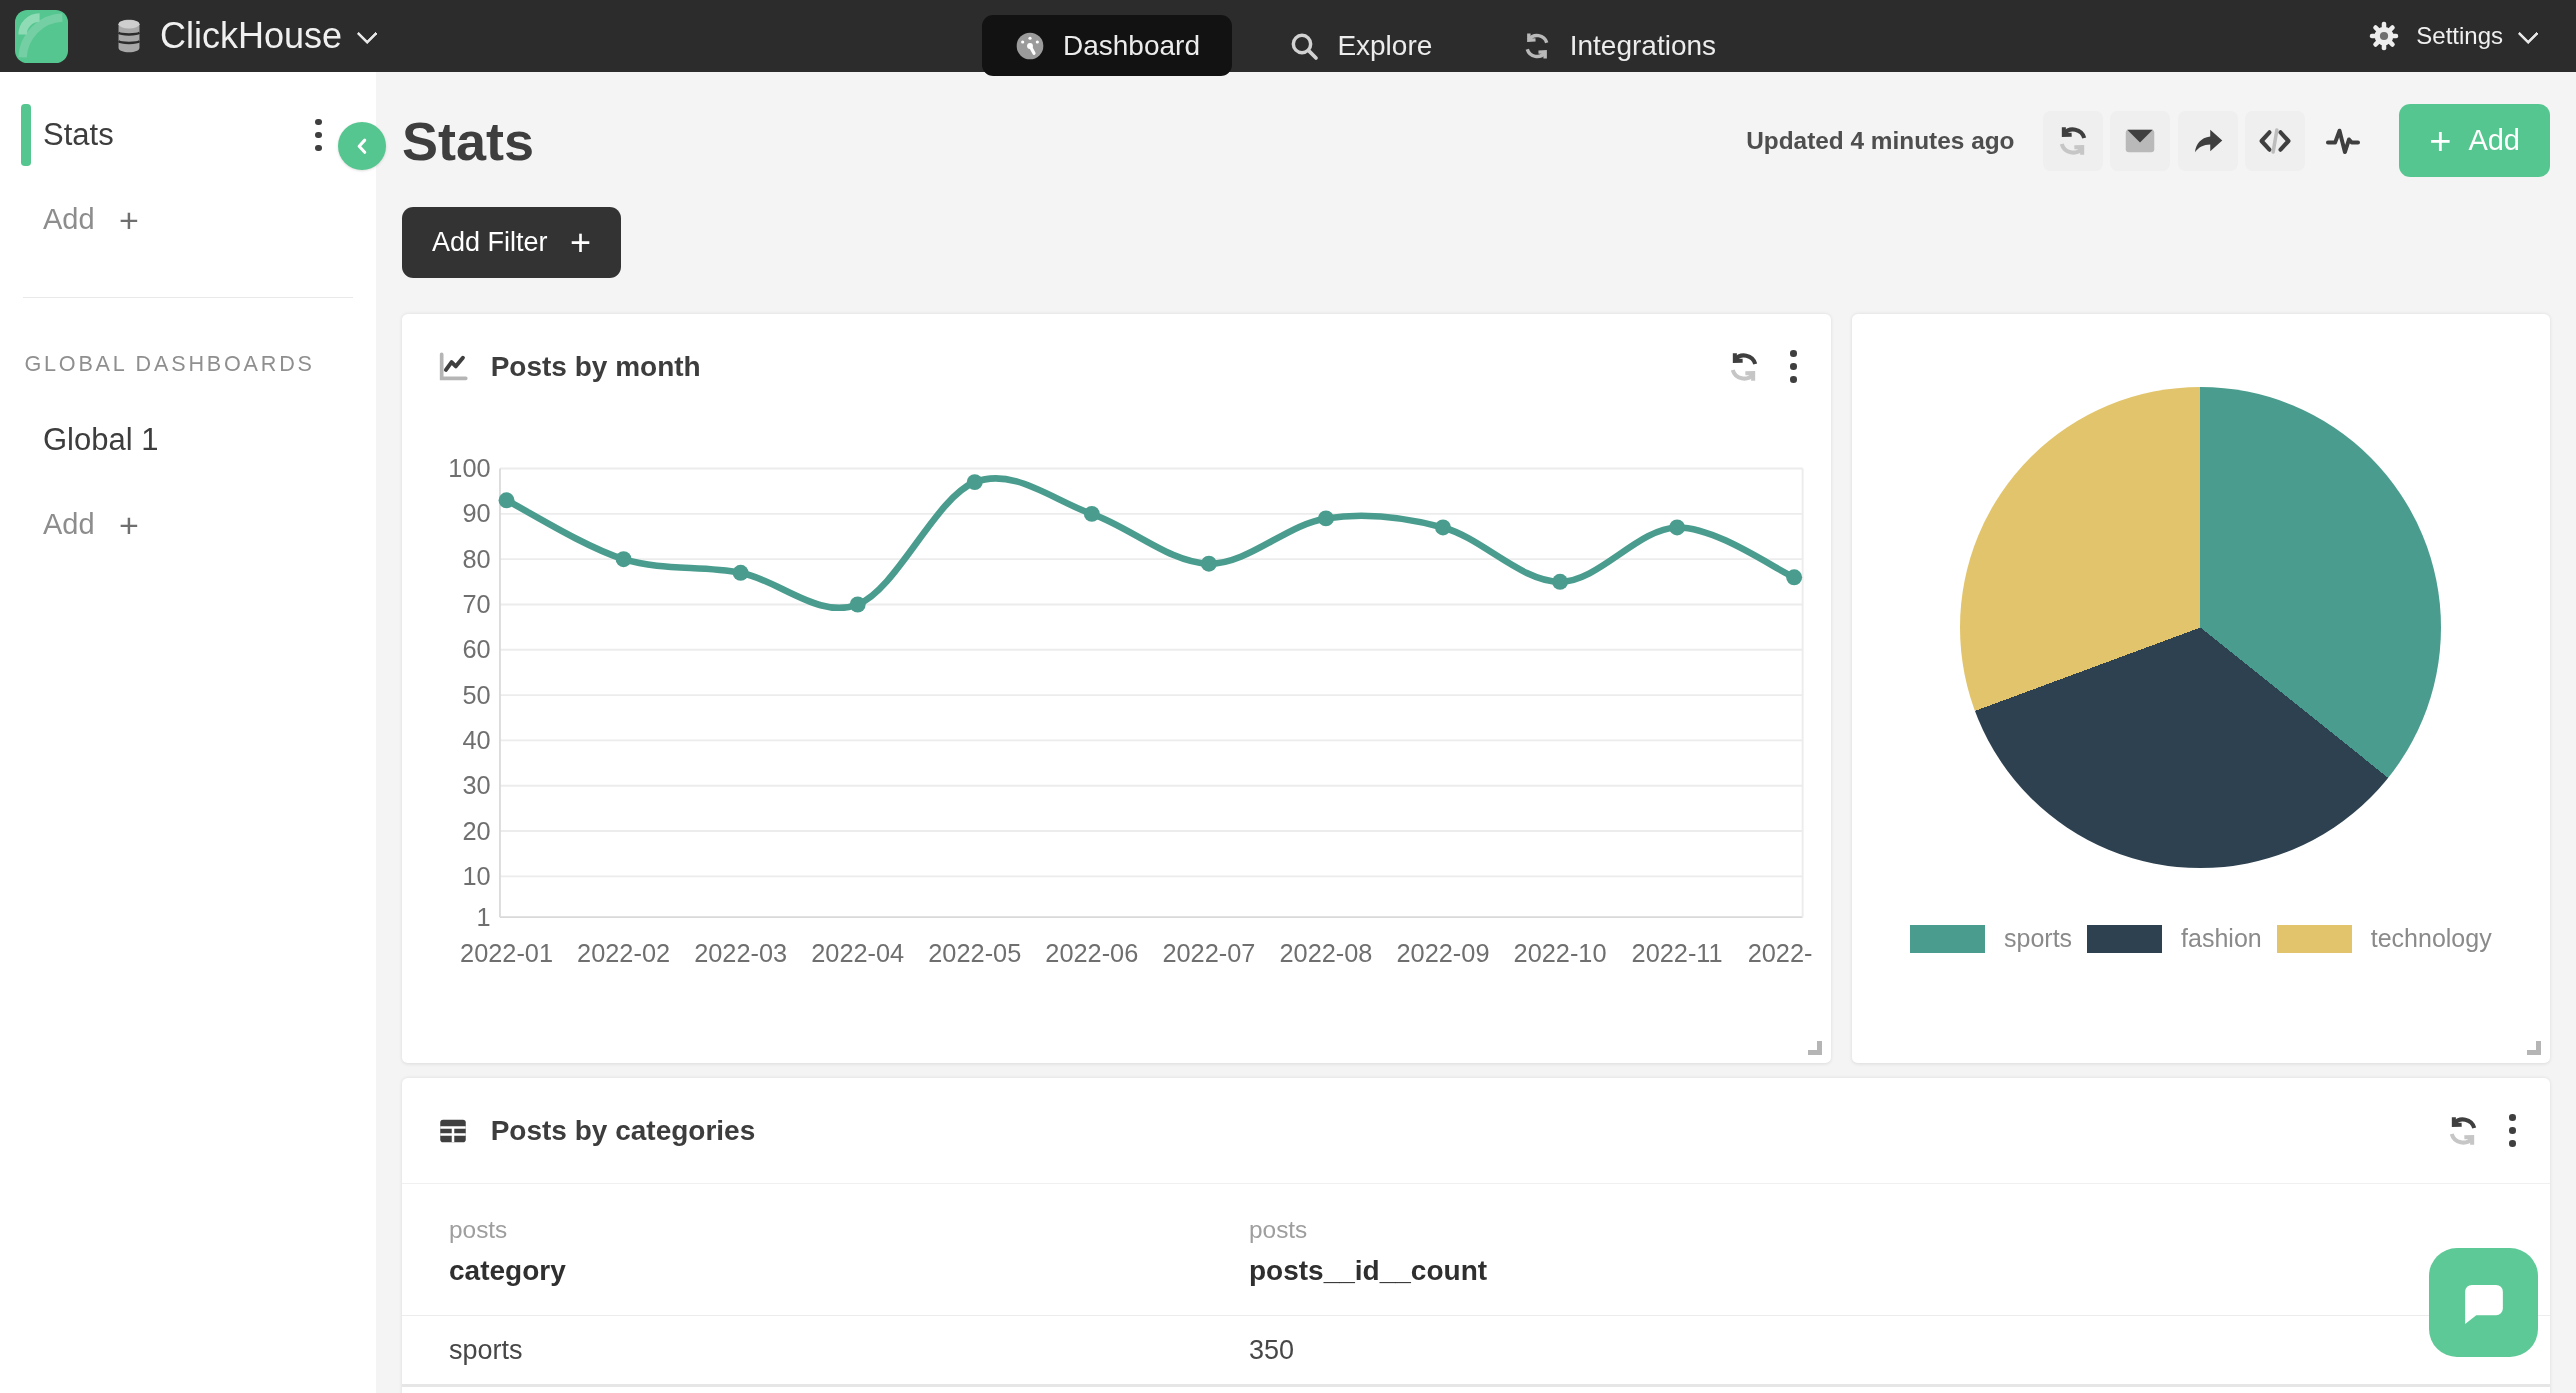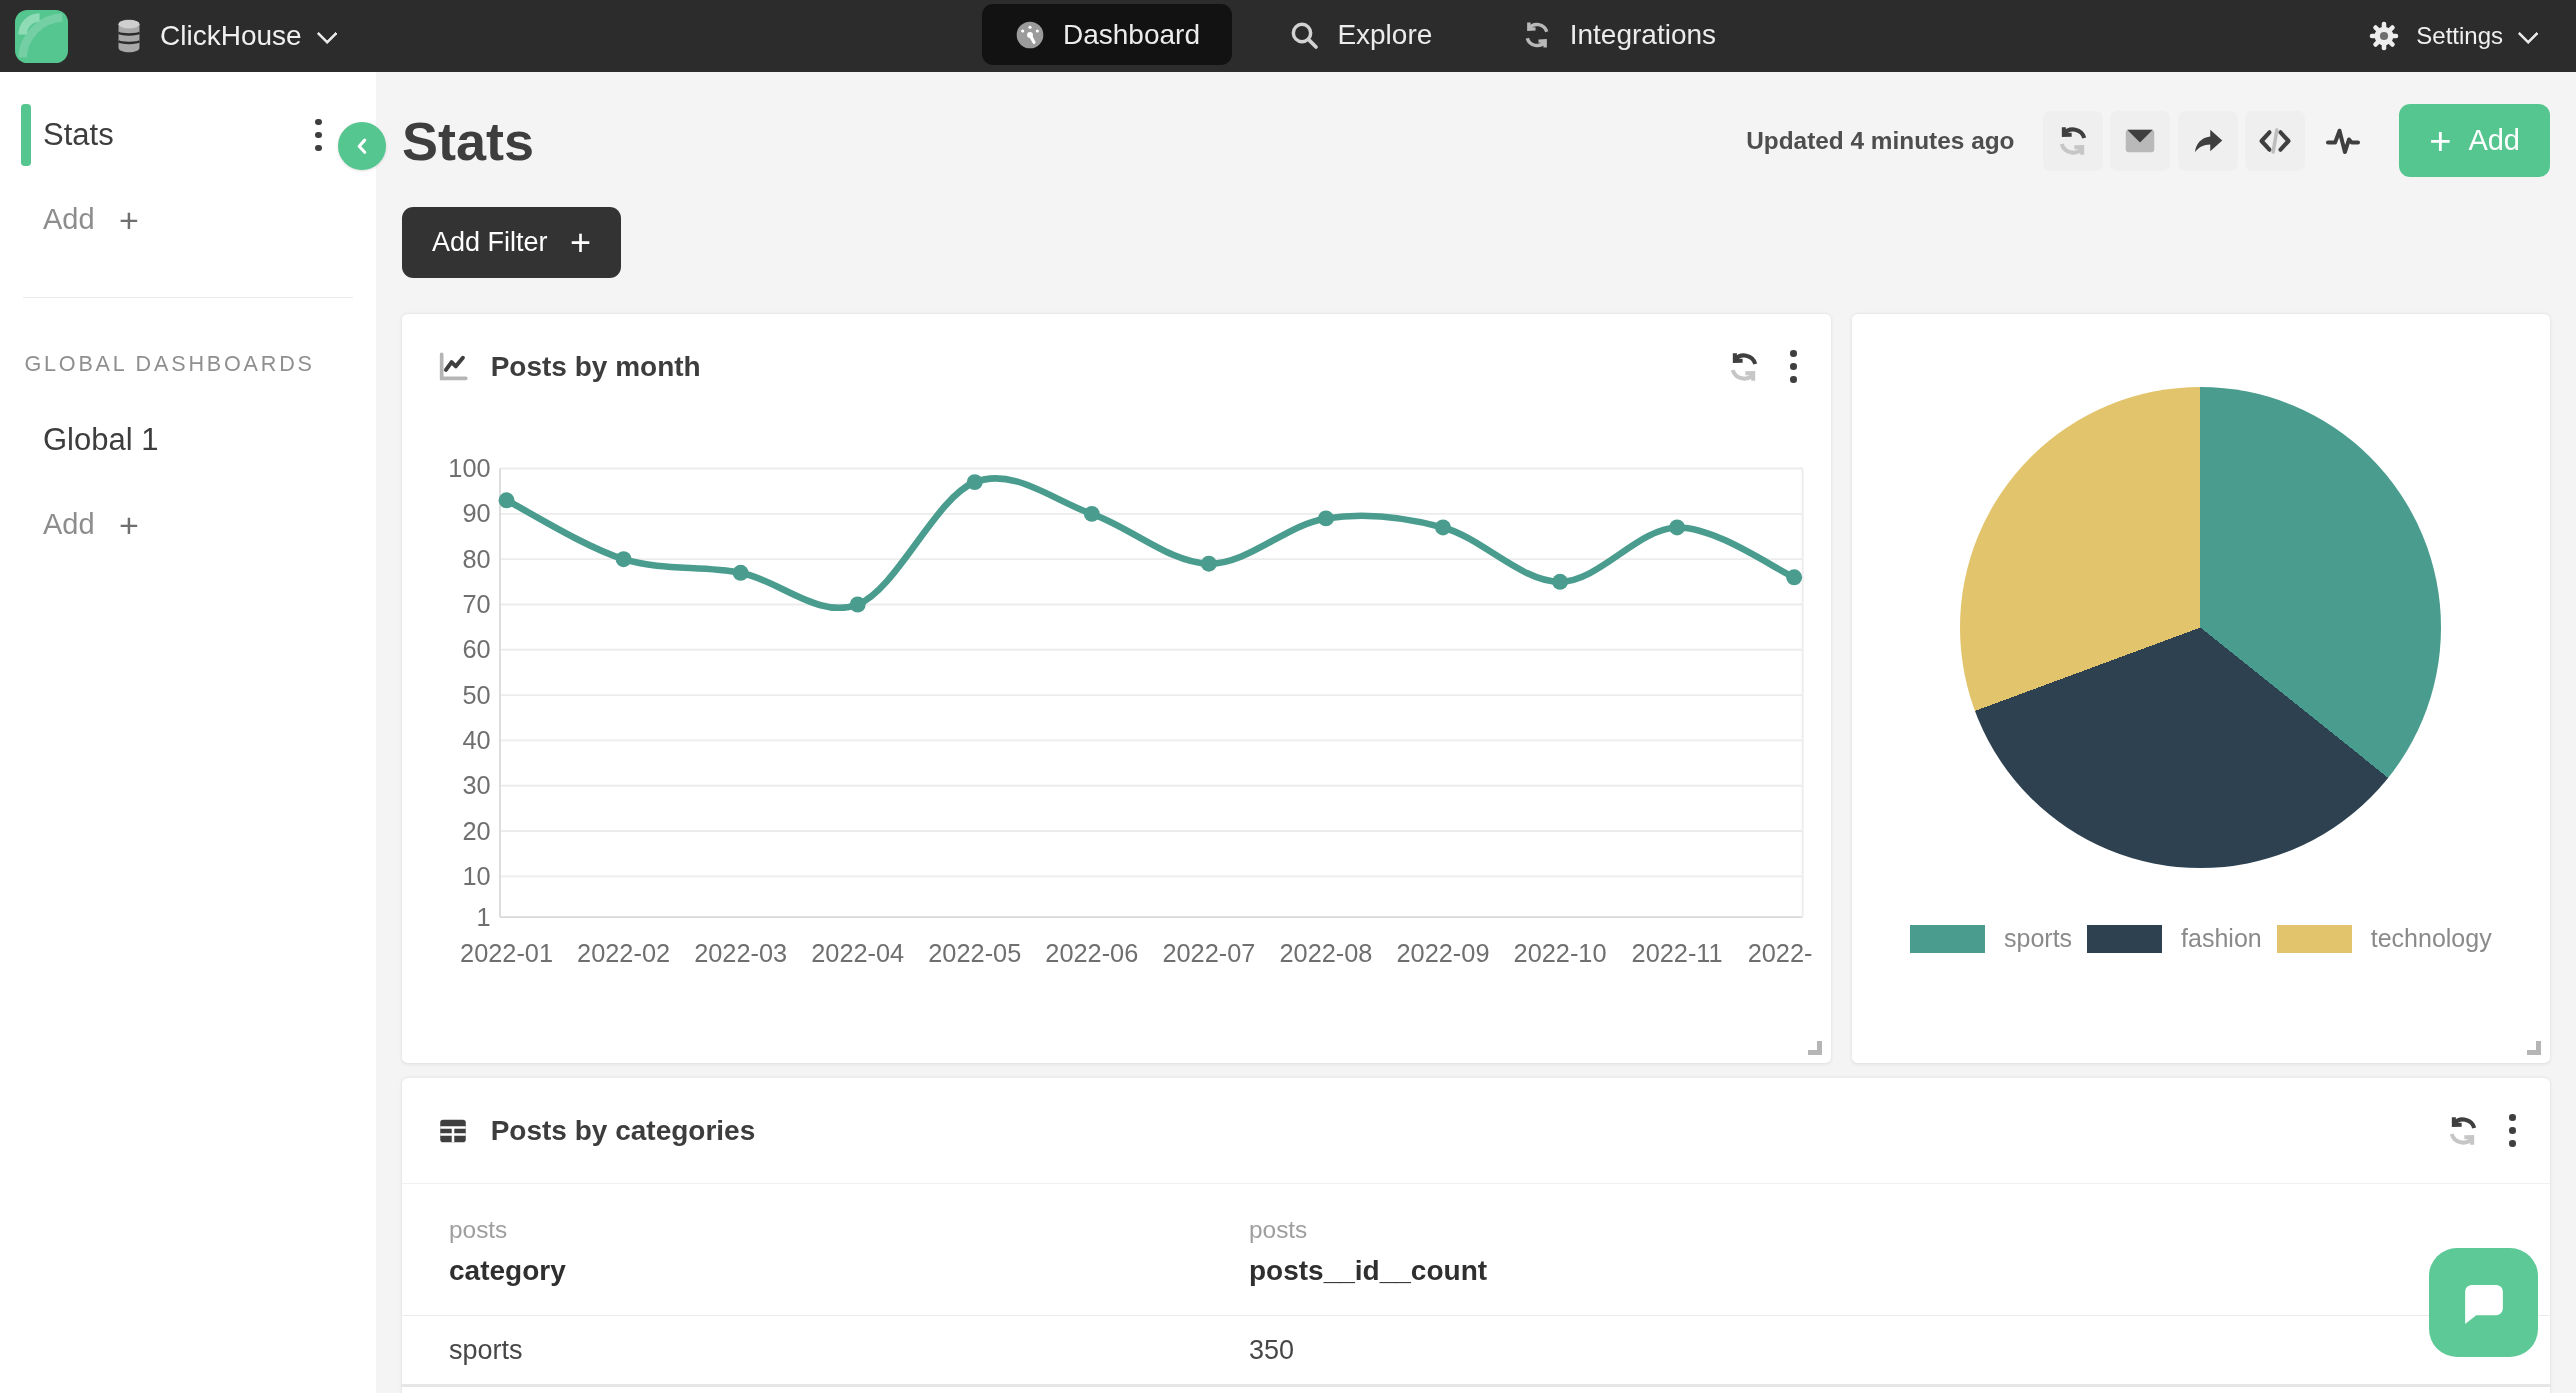--- a/index.html
+++ b/index.html
@@ -10,22 +10,22 @@
     color: #3d3d3d;
   }
   .app { position: relative; width: 2576px; height: 1393px; overflow: hidden; }
 
   
   .topbar {
     position: relative; height: 72px; background: #2d2c2c;
     display: flex; align-items: center; color: #f0f0f0;
   }
   .logo { width: 53px; height: 53px; margin-left: 15px; flex: 0 0 auto; }
-  .brand { display: flex; align-items: center; gap: 15px; margin-left: 45px; font-size: 28px; cursor: pointer; }
-  .topnav { position: absolute; left: 943px; top: 4px; height: 61px; display: flex; gap: 24.4px; padding-left: 39px; }
+  .brand { display: flex; align-items: center; gap: 15px; margin-left: 45px; font-size: 36px; cursor: pointer; }
+  .topnav { position: absolute; left: 943px; top: 15px; height: 61px; display: flex; gap: 24.4px; padding-left: 39px; }
   .pill { display: flex; align-items: center; gap: 17px; padding: 0 32px; font-size: 28px; color: #ececec; border-radius: 11.3px; }
   .pill.active { background: #121212; }
   .settings { position: absolute; right: 43px; top: 0; height: 72px; display: flex; align-items: center; gap: 15px; font-size: 24px; }
   .chev { width: 15px; height: 15px; border-right: 3.8px solid #e8e8e8; border-bottom: 3.8px solid #e8e8e8; transform: rotate(45deg) translateY(-3.8px); border-radius: 0.9px; }
 
   
   .frame { display: flex; height: 1321px; }
   .sidebar { position: relative; width: 376px; flex: 0 0 auto; background: #ffffff; }
   .main { flex: 1; padding: 0 26px; position: relative; }
 

